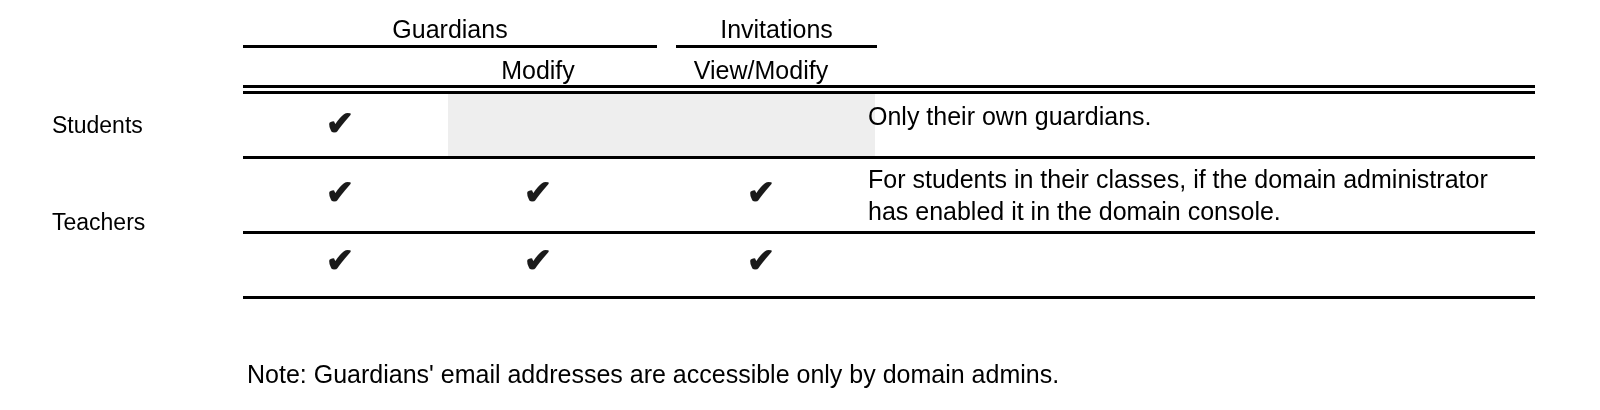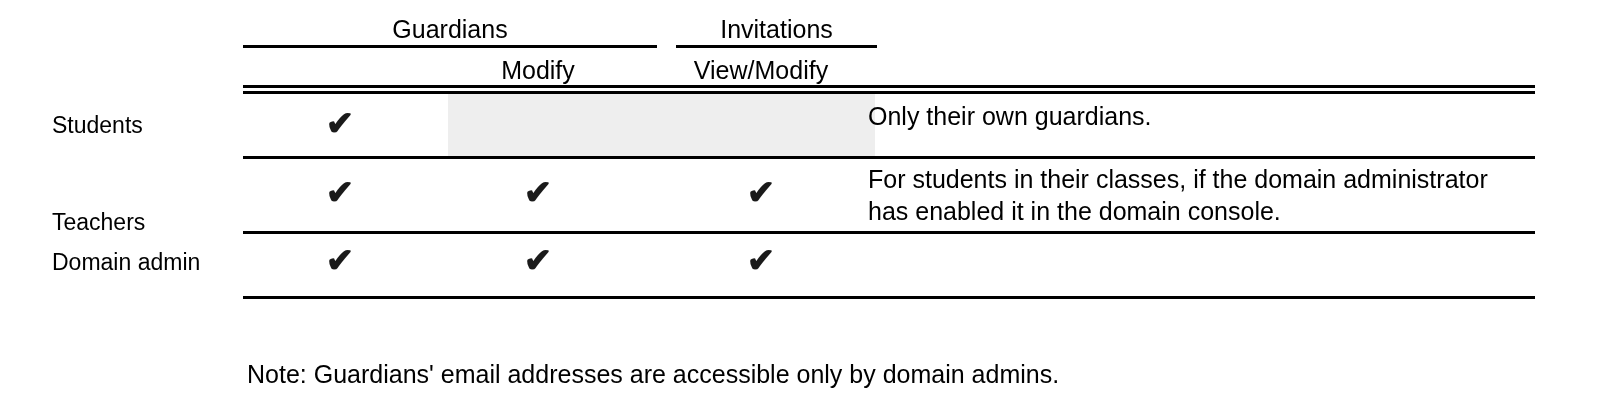--- a/index.html
+++ b/index.html
@@ -189,21 +189,20 @@
     <div class="check col-modify row-students"></div>
     <div class="check col-viewmod row-students"></div>
     <div class="note-cell note-students">Only their own guardians.</div>
 
     <div class="row-label r-teachers">Teachers</div>
     <div class="check col-view row-teachers">✔</div>
     <div class="check col-modify row-teachers">✔</div>
     <div class="check col-viewmod row-teachers">✔</div>
     <div class="note-cell note-teachers">For students in their classes, if the domain administrator has enabled it in the domain console.</div>
 
-    <div class="row-label r-admin">Domain admin</div>
     <div class="check col-view row-admin">✔</div>
     <div class="check col-modify row-admin">✔</div>
     <div class="check col-viewmod row-admin">✔</div>
 
   </div>
 
   <div class="footnote">Note: Guardians' email addresses are accessible only by domain admins.</div>
 
 </div>
 

